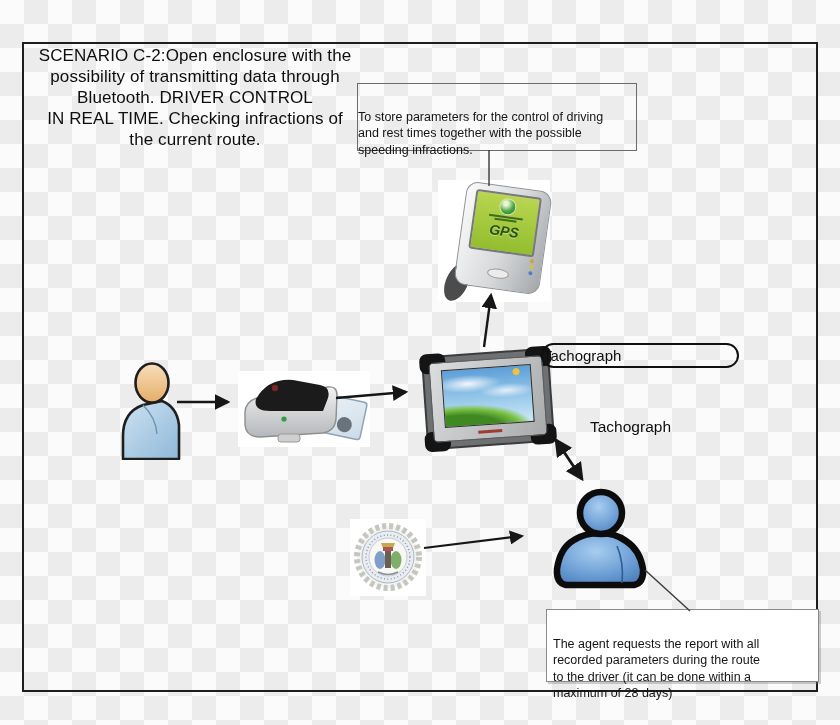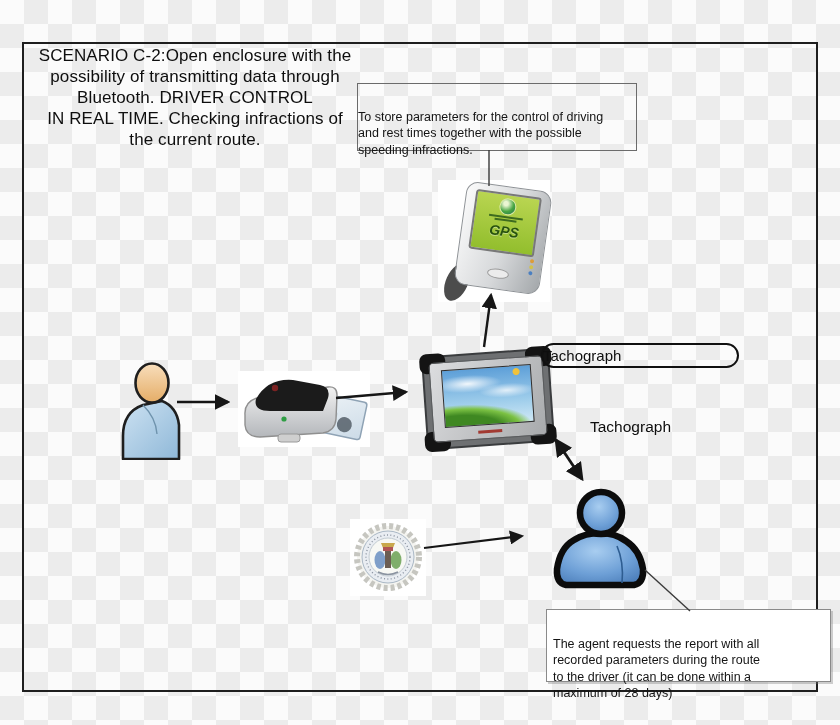--- a/index.html
+++ b/index.html
@@ -11,21 +11,21 @@
   .abs{position:absolute;}
   
   .frame{left:22px;top:42px;width:792px;height:646px;border:2px solid #1e1e1e;background:transparent;}
   
   .title{left:30px;top:45px;width:330px;font-size:17px;line-height:21px;color:#0e0e0e;
          text-align:center;white-space:pre-line;letter-spacing:.1px;}
   
   .callout{border:1px solid #6b6b6b;color:#141414;text-align:left;font-size:12.5px;
            line-height:16.5px;white-space:pre-line;}
   .callout.gps{left:357px;top:83px;width:278px;height:58px;padding-top:8px;background:transparent;}
-  .callout.agent{left:546px;top:609px;width:257px;height:62px;padding:9px 20px 0 6px;background:#fff;
+  .callout.agent{left:546px;top:609px;width:257px;height:62px;padding:9px 8px 0 6px;background:#fff;
                  border:1px solid #8a8a8a;box-shadow:2px 2px 0 rgba(120,120,120,.35), inset 0 0 0 2px #fff;}
   
   .patch{background:#fff;}
   .patch.gps{left:438px;top:180px;width:112px;height:122px;}
   .patch.reader{left:238px;top:371px;width:132px;height:76px;}
   .patch.badge{left:350px;top:519px;width:76px;height:77px;}
   
   .gps-dev{left:460px;top:186px;width:84px;height:102px;transform:rotate(8deg);
            background:linear-gradient(105deg,#fbfbfb,#d6d8da 55%,#a3a7aa);
            border:1px solid #8e9296;border-radius:12px;}

